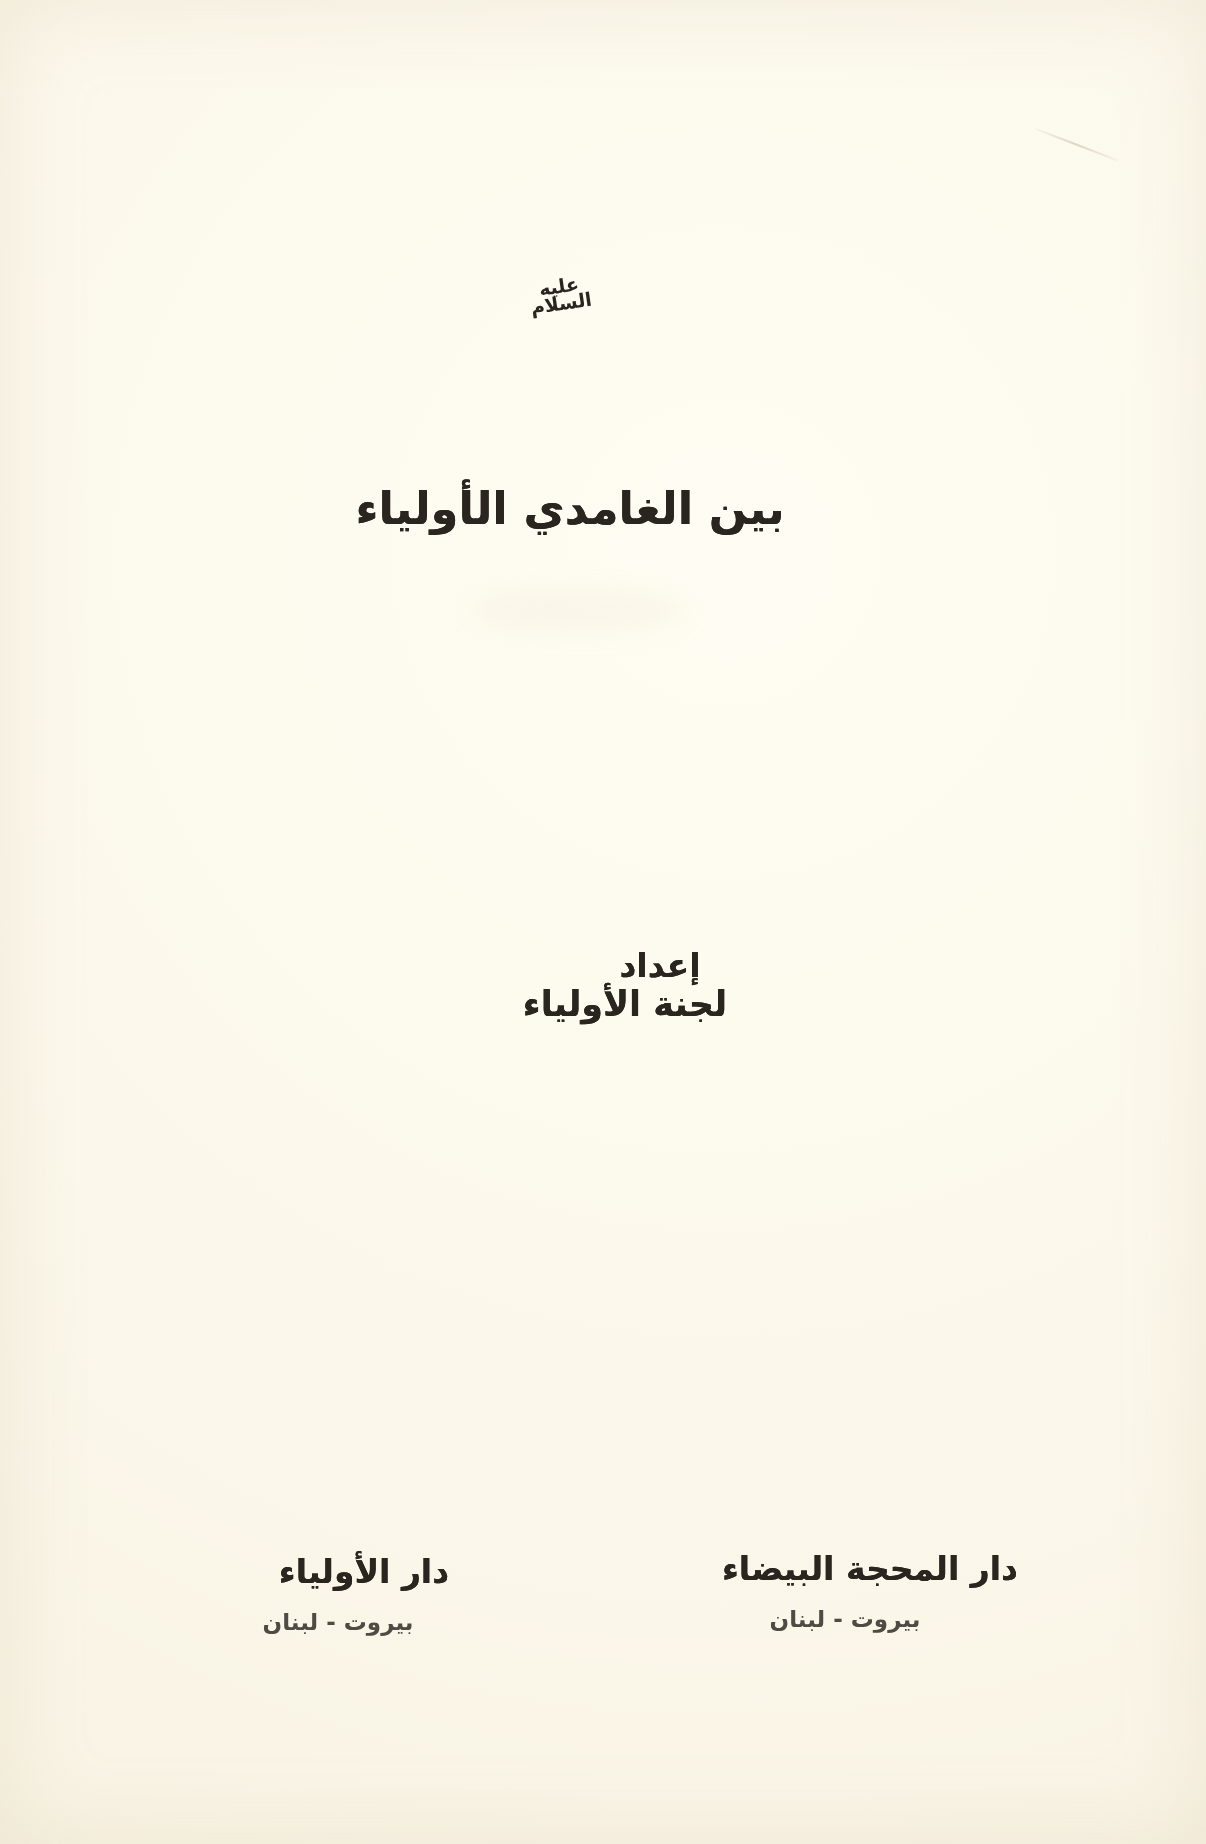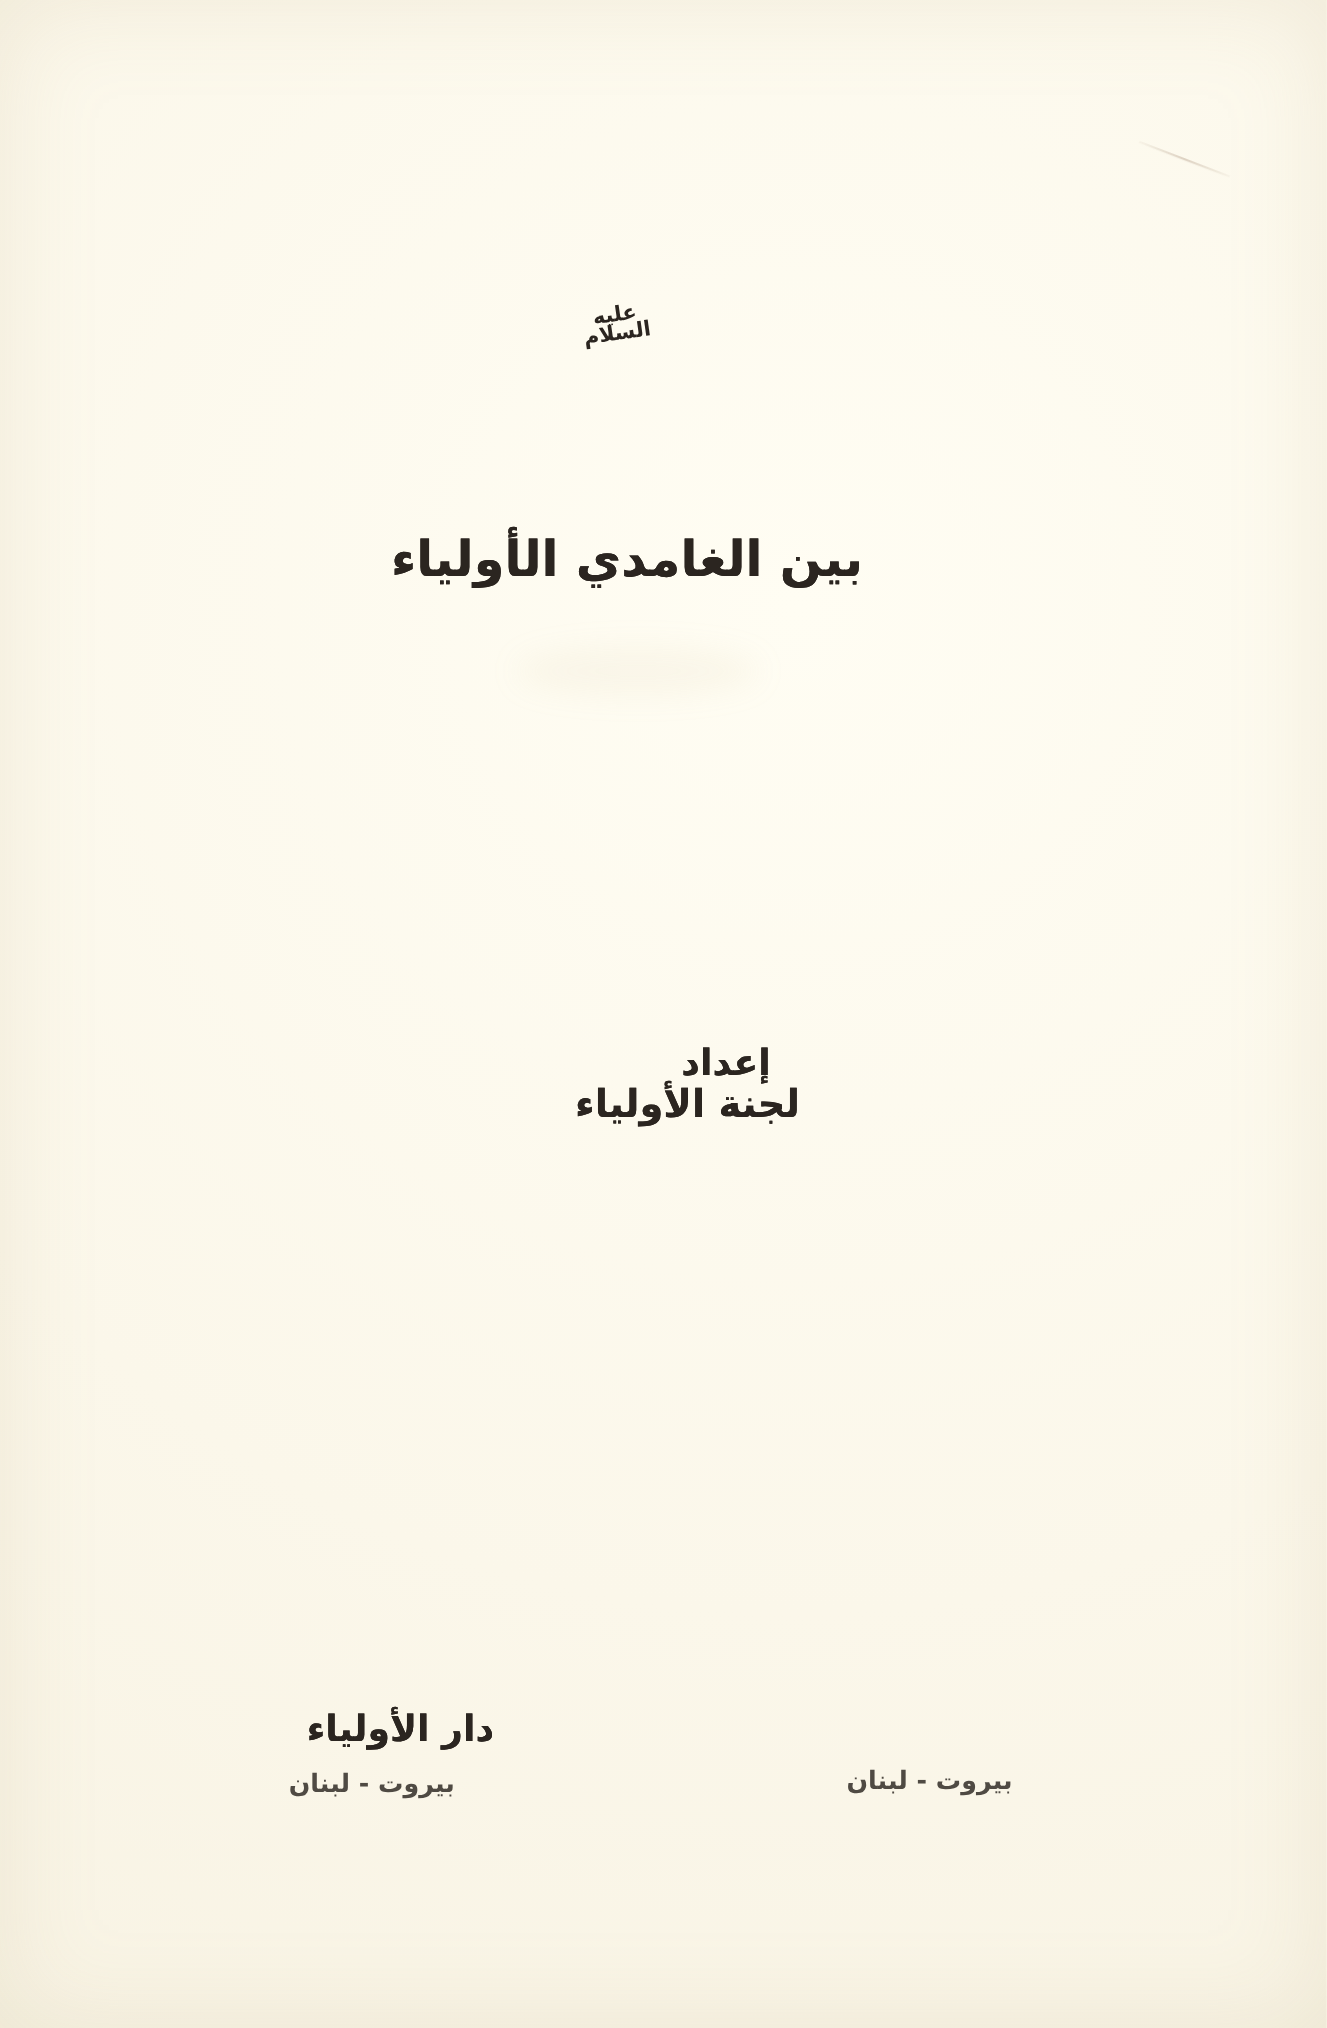--- a/index.html
+++ b/index.html
@@ -134,18 +134,19 @@
   <div class="main-title arabic">
     <span class="honorific arabic">عليه السلام</span>
   </div>
 
   <div class="subtitle arabic">بين الغامدي الأولياء</div>
 
   <div class="prepared-label arabic">إعداد</div>
 
   <div class="prepared-name arabic">لجنة الأولياء</div>
 
+  <div class="publisher-name pub-right-name arabic">دار المحجة البيضاء</div>
   <div class="publisher-city pub-right-city arabic">بيروت - لبنان</div>
 
   <div class="publisher-name pub-left-name arabic">دار الأولياء</div>
   <div class="publisher-city pub-left-city arabic">بيروت - لبنان</div>
 
 </div>
 
 </body></html>

